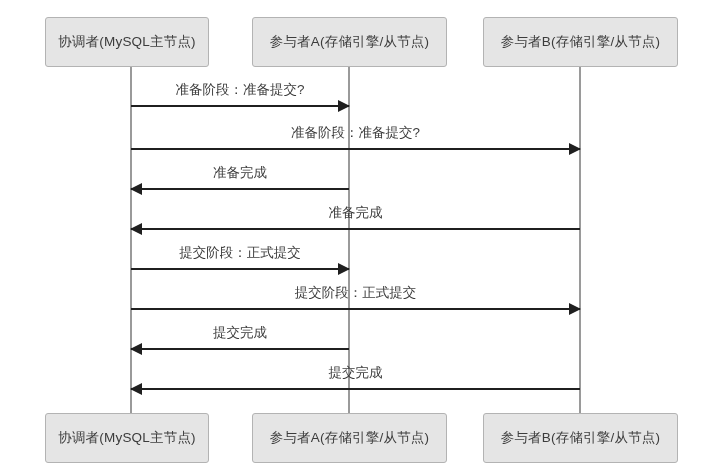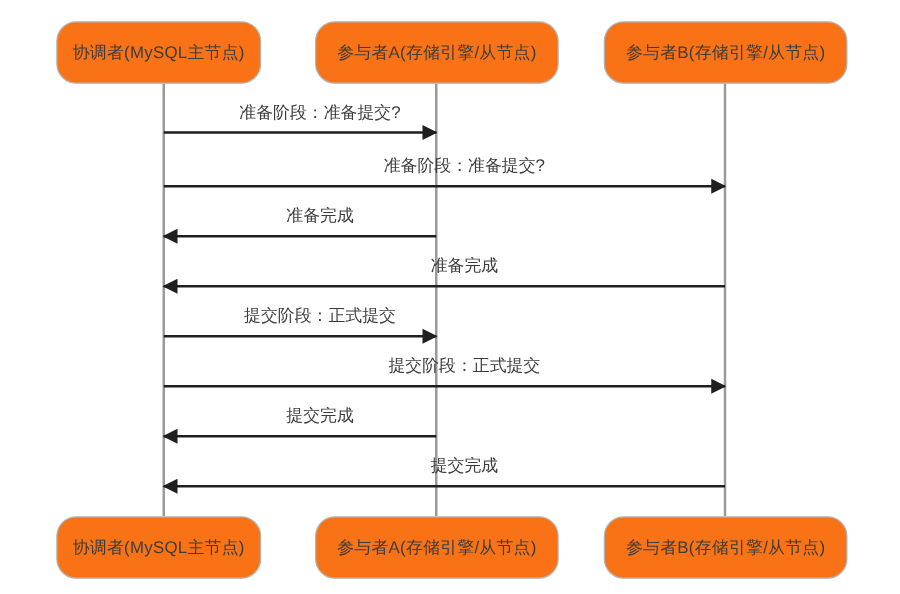--- a/index.html
+++ b/index.html
@@ -14,23 +14,23 @@
     position: relative;
     width: 720px;
     height: 475px;
     background: #ffffff;
     overflow: hidden;
   }
   
   .participant-box {
     position: absolute;
     box-sizing: border-box;
-    background: #f97316;
+    background: #e5e5e5;
     border: 1.4px solid #b3b3b3;
-    border-radius: 16px;
+    border-radius: 3px;
     display: flex;
     align-items: center;
     justify-content: center;
     text-align: center;
     color: #3c3c3c;
     font-size: 13.5px;
     line-height: 1.2;
     letter-spacing: .2px;
     white-space: nowrap;
   }
@@ -72,21 +72,20 @@
   .msg-label {
     position: absolute;
     left: 0;
     width: 100%;
     bottom: 7px;
     text-align: center;
     color: #3c3c3c;
     font-size: 13.5px;
     line-height: 1.2;
     white-space: nowrap;
-    margin-left: 16px;
   }
 </style>
 </head>
 <body>
 
 <div id="canvas">
 
   <div class="participant-box" id="top-box-0" style="left: 45px; width: 164px; top: 17px; height: 50px;">
     <span>协调者(MySQL主节点)</span>
   </div>

